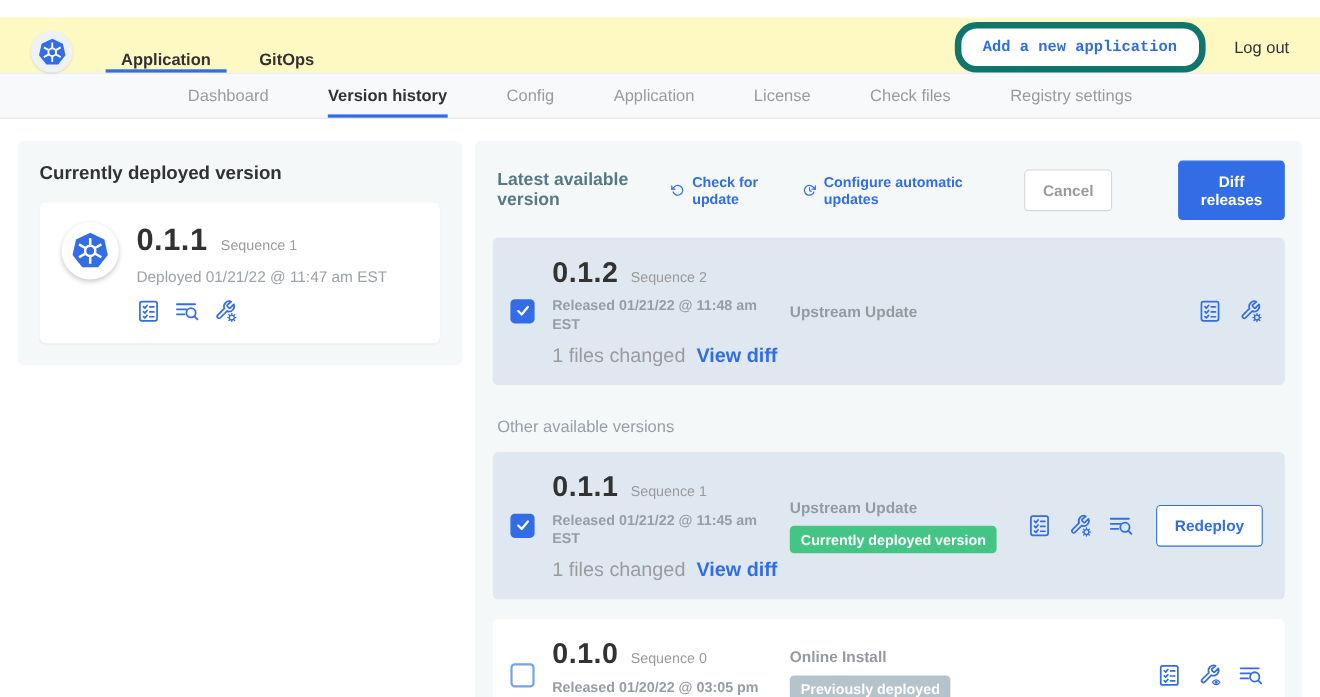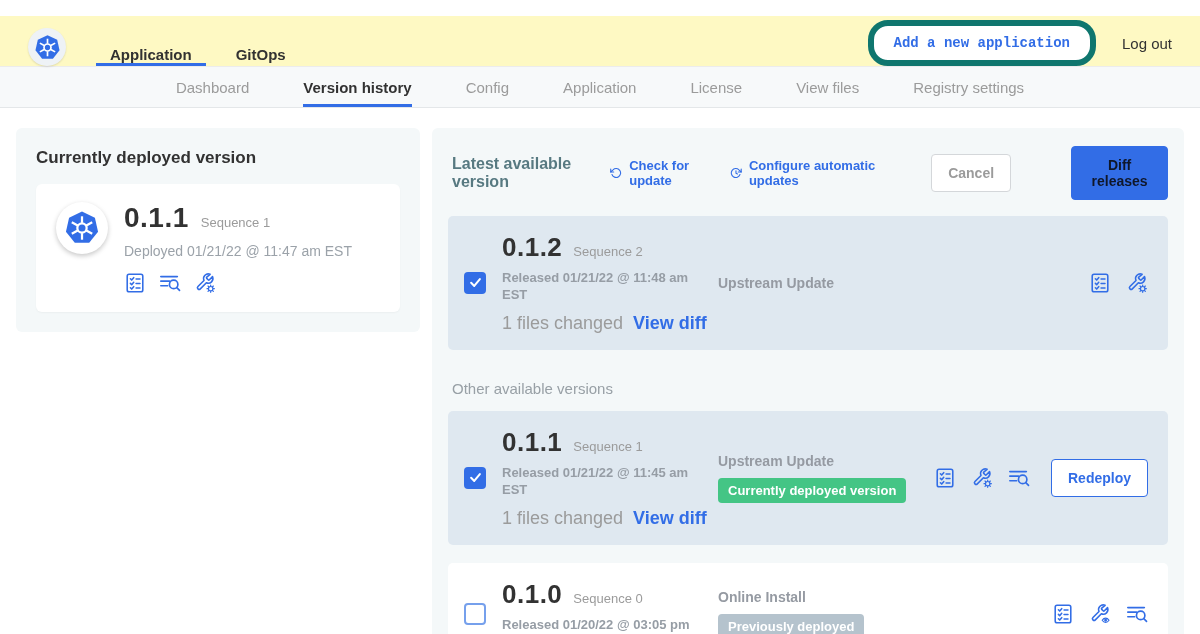--- a/index.html
+++ b/index.html
@@ -40,21 +40,21 @@
   .icon svg { width: 100%; height: 100%; }
 
   
   .rp-header { display: flex; align-items: center; margin-bottom: 16px; padding-left: 4px; }
   .rp-title { font-size: 16px; font-weight: bold; color: #577981; }
   .rp-link { display: flex; align-items: center; gap: 7px; margin-left: 22px; color: #326de6; font-size: 13px; font-weight: bold; cursor: pointer; }
   .rp-link svg { width: 16px; height: 16px; }
   .rp-spacer { flex: 1; }
   .btn { font-family: inherit; font-size: 14px; font-weight: bold; border-radius: 4px; padding: 10px 16px; cursor: pointer; margin-left: 48px; }
   .btn.cancel { background: #fff; border: 1px solid #d4d7da; color: #9b9b9b; margin-right: 12px; }
-  .btn.primary { background: #326de6; border: 1px solid #326de6; color: #0f172a; }
+  .btn.primary { background: #326de6; border: 1px solid #326de6; color: #ffffff; }
   .btn.outline { background: #ffffff; border: 1px solid #326de6; color: #326de6; }
 
   
   .vrow { border-radius: 5px; padding: 16px; display: flex; align-items: center; background: #fff; }
   .vrow.selected { background: #dfe8f0; }
   .vrow + .vrow { margin-top: 18px; }
   .cb { width: 22px; height: 22px; border-radius: 4px; flex: none; margin-right: 16px; cursor: pointer; display: flex; align-items: center; justify-content: center; }
   .cb.checked { background: #326de6; }
   .cb.unchecked { background: #fff; border: 2px solid #76a0ec; }
   .cb svg { width: 15px; height: 15px; }
@@ -117,21 +117,21 @@
   <div class="subtab">
       <span>Config</span>
     </div>
   <div class="subtab">
       <span>Application</span>
     </div>
   <div class="subtab">
       <span>License</span>
     </div>
   <div class="subtab">
-      <span>View files</span>
+      <span>Check files</span>
     </div>
   <div class="subtab">
       <span>Registry settings</span>
     </div>
 </div>
 
 <div class="main">
 
   <div class="panel left-panel">
     <div class="left-title">Currently deployed version</div>

